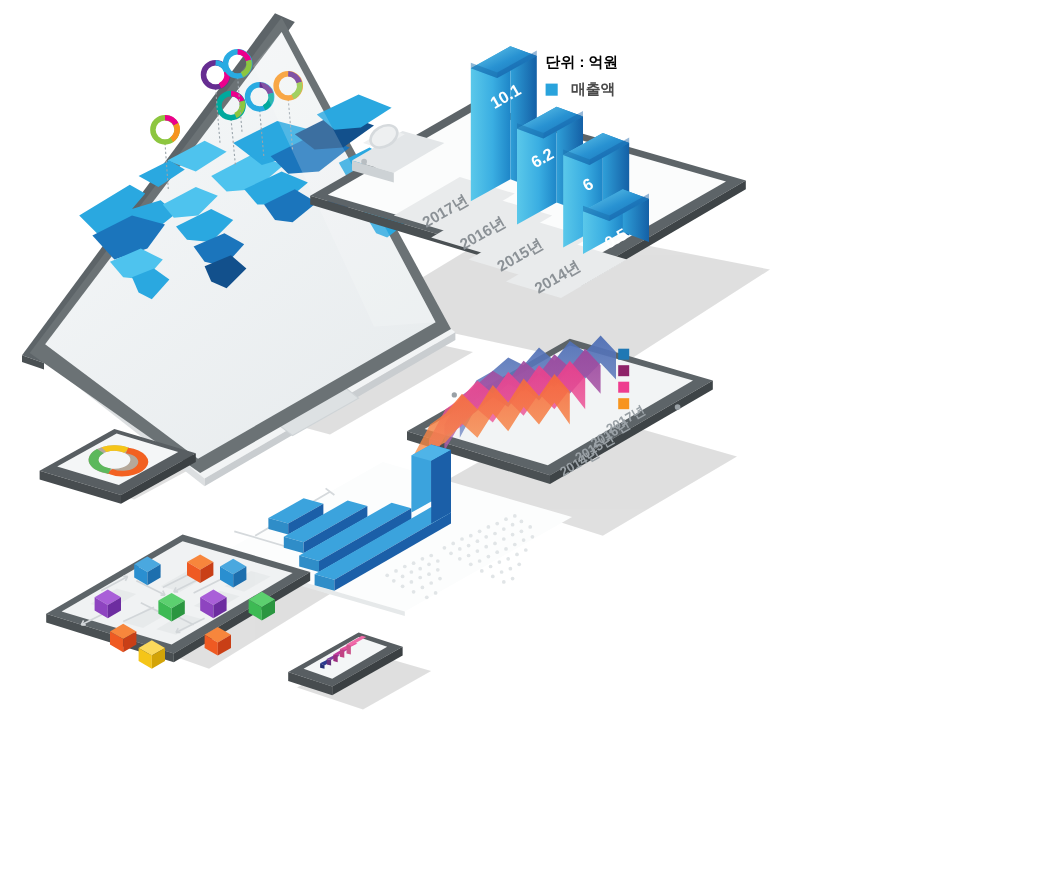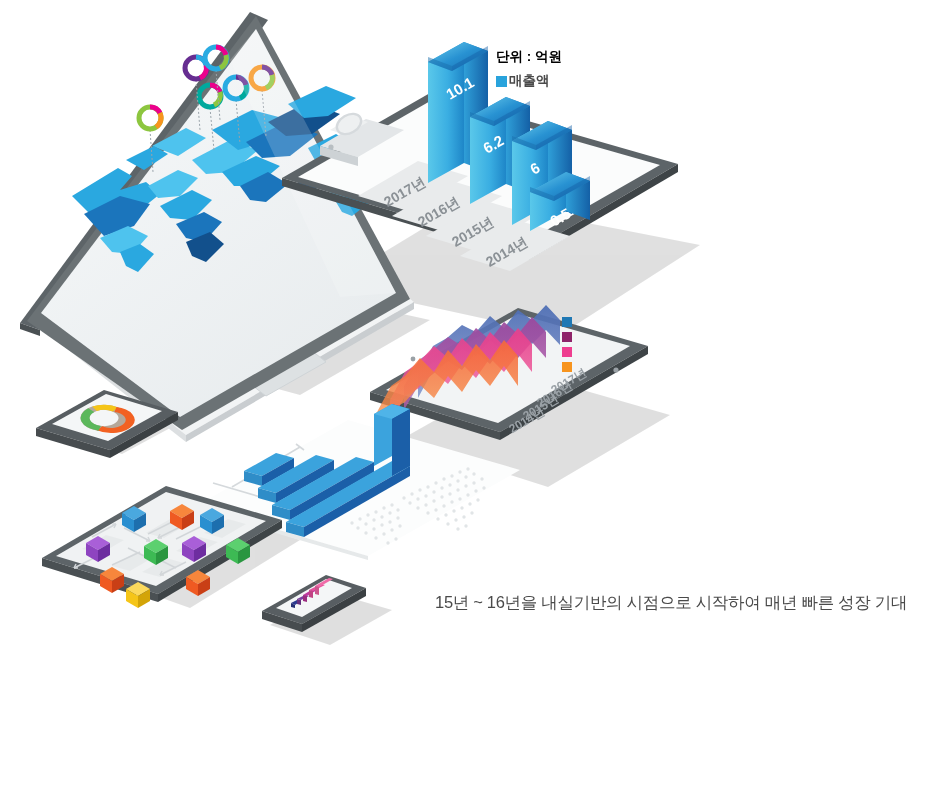--- a/index.html
+++ b/index.html
@@ -4,21 +4,21 @@
 <style>
   html,body{margin:0;padding:0;background:#ffffff;}
   body{width:943px;height:800px;position:relative;overflow:hidden;
        font-family:"Liberation Sans","DejaVu Sans",sans-serif;}
   .stage{position:absolute;left:0;top:0;width:943px;height:800px;}
   svg{position:absolute;left:0;top:0;}
   .cap{position:absolute;left:435px;top:592px;width:500px;
        font-size:16.5px;color:#4a4a4a;letter-spacing:-0.3px;white-space:nowrap;}
   .lg-unit{position:absolute;left:496px;top:48px;font-size:13.5px;
            font-weight:bold;color:#000000;white-space:nowrap;}
-  .lg-row{position:absolute;left:496px;top:72px;display:flex;align-items:center;gap:2px;}
+  .lg-row{position:absolute;left:496px;top:72px;display:flex;align-items:center;gap:12px;}
   .lg-sw{width:11px;height:11px;display:block;}
   .lg-tx{font-size:13.5px;font-weight:bold;color:#4a4a4a;white-space:nowrap;}
   .vlab{position:absolute;color:#ffffff;font-weight:bold;
         font-size:15px;transform:rotate(-30deg);transform-origin:0 0;
         white-space:nowrap;pointer-events:none;}
 </style>
 </head>
 <body>
 
 <div class="stage">
@@ -554,15 +554,14 @@
 <div class="vlab" style="left:534px;top:397px;color:#9aa1a6;font-size:12px;">2016년</div>
 <div class="vlab" style="left:520px;top:410px;color:#9aa1a6;font-size:12px;">2015년</div>
 <div class="vlab" style="left:506px;top:423px;color:#9aa1a6;font-size:12px;">2014년</div>
 
 <div class="lg-unit">단위 : 억원</div>
 <div class="lg-row">
   <span class="lg-sw" style="background:#29a3dc;"></span>
   <span class="lg-tx">매출액</span>
 </div>
 
-<div class="cap">15년 ~ 16년을 내실기반의 시점으로 시작하여 매년 빠른 성장 기대</div>
 
 </div>
 
 </body></html>

